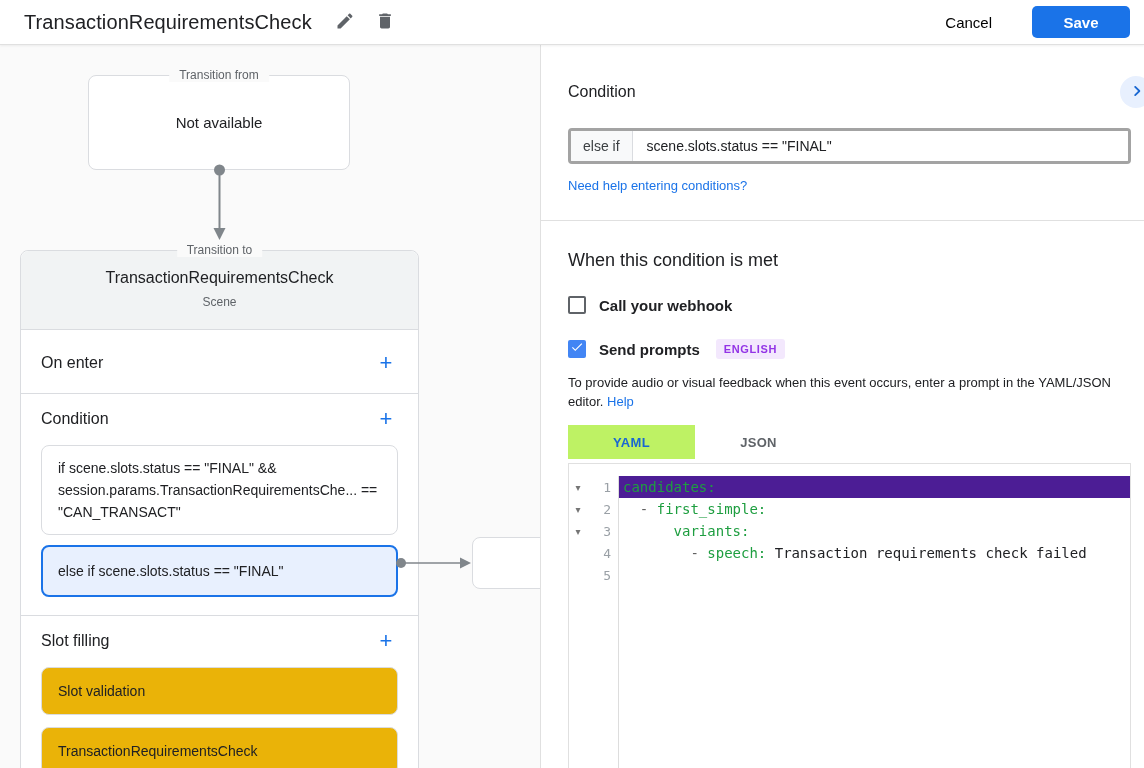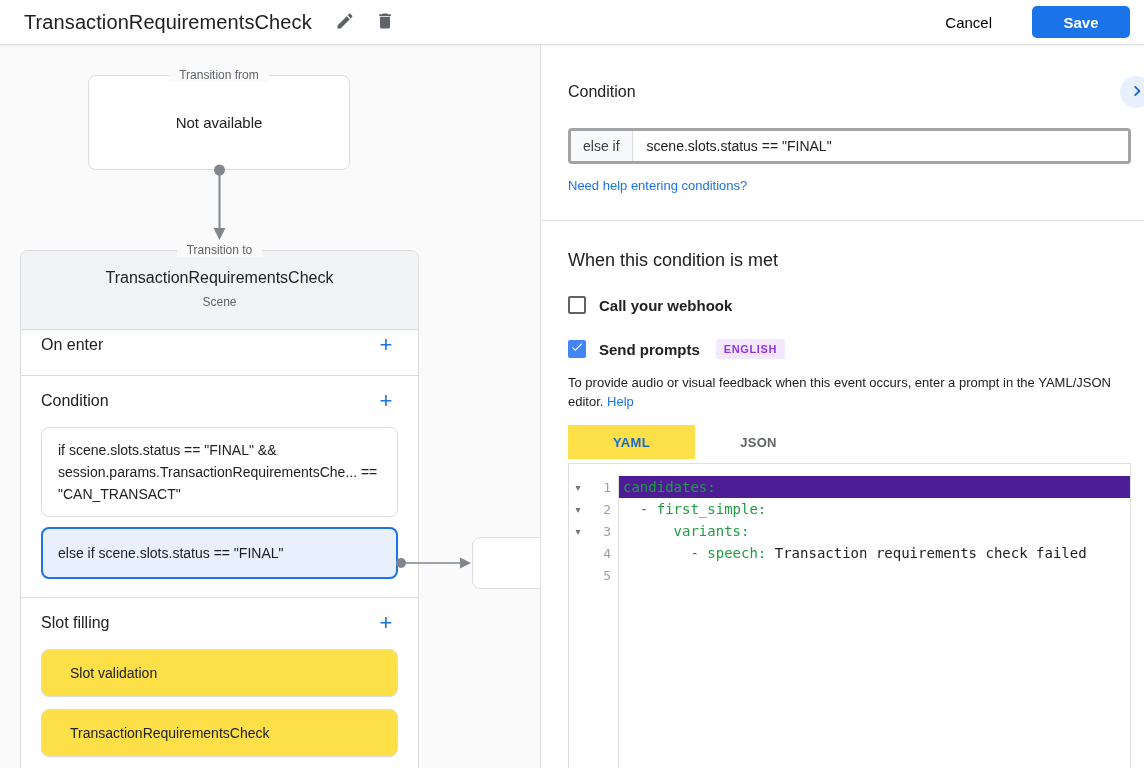--- a/index.html
+++ b/index.html
@@ -36,32 +36,32 @@
 
   .flow-arrow { position:absolute; pointer-events:none; }
 
   .scene-card { position:absolute; left:20px; top:205px; width:399px; height:570px;
     background:#fff; border:1px solid #dadce0; border-radius:8px; }
   .card-header { background:#f1f3f4; border-bottom:1px solid #dadce0;
     border-radius:8px 8px 0 0; text-align:center; padding:16px 12px 20px; }
   .card-title { font-size:16px; color:#202124; margin-top:2px; }
   .card-subtitle { font-size:12px; color:#5f6368; margin-top:8px; }
   .card-row { display:flex; align-items:center; justify-content:space-between;
-    padding:3px 20px 18px; cursor:pointer; }
+    padding:21px 20px 18px; cursor:pointer; }
   .card-row.tight { padding:13px 20px 14px; }
   .card-row .row-label { font-size:16px; color:#202124; }
   .plus-btn { background:none; border:none; color:#1a73e8; font-size:22px; font-weight:300;
     line-height:20px; width:24px; height:24px; cursor:pointer; font-family:"Liberation Sans",sans-serif; }
   .card-div { border-top:1px solid #dadce0; }
   .cbox-wrap { padding:0 20px; }
   .cbox { border:1px solid #dadce0; border-radius:8px; background:#fff; padding:11px 16px;
     font-size:14px; line-height:22px; color:#202124; margin-bottom:10px; overflow-wrap:break-word; cursor:pointer; }
   .cbox.sel { background:#e8f0fe; border:2px solid #1a73e8; padding:13px 15px; margin-bottom:18px; }
   .sbox-wrap { padding:0 20px; }
-  .sbox { border:1px solid #dadce0; border-radius:8px; background:#fde047; padding:12px 28px;
+  .sbox { border:1px solid #dadce0; border-radius:8px; background:#eab308; padding:12px 16px;
     font-size:14px; line-height:22px; color:#202124; margin-bottom:12px; cursor:pointer; }
   .target-node { position:absolute; left:472px; top:492px; width:96px; height:52px;
     background:#fff; border:1px solid #dadce0; border-radius:8px; cursor:pointer; }
 
   
   .panel-inner { padding:0 13px 0 27px; }
   .cond-head { display:flex; align-items:center; margin-top:38px; }
   .cond-title { font-size:16px; color:#202124; }
   .collapse-btn { position:absolute; right:-8px; top:31px; width:32px; height:32px; border:none;
     border-radius:50%; background:#e8f0fe; cursor:pointer; display:flex; align-items:center;
@@ -84,21 +84,21 @@
   .checkbox.checked { border:none; background:#4285f4; width:18px; height:18px; display:flex;
     align-items:center; justify-content:center; }
   .check-label { font-size:15px; font-weight:bold; color:#202124; margin-left:13px; }
   .lang-badge { background:#f3e8fd; color:#9334e6; font-size:11px; font-weight:bold;
     letter-spacing:.6px; padding:4px 8px; border-radius:3px; margin-left:16px; }
   .wm-desc { font-size:13px; color:#202124; line-height:19px; margin-top:14px; max-width:560px; }
 
   .tabs { display:flex; margin-top:14px; }
   .tab { width:127px; height:34px; display:flex; align-items:center; justify-content:center;
     font-size:13px; font-weight:bold; letter-spacing:.3px; color:#5f6368; cursor:pointer; }
-  .tab.on { background:#fde047; color:#1967d2; }
+  .tab.on { background:#bef264; color:#1967d2; }
 
   
   .editor { margin-top:4px; border:1px solid #e0e0e0; height:332px; display:flex;
     flex-direction:column; font-family:"DejaVu Sans Mono", monospace; font-size:14px;
     background:#fff; }
   .ed-row { display:flex; min-height:22px; }
   .ed-row:first-child { margin-top:12px; }
   .ed-fill { flex:1; }
   .ed-gutter { width:50px; flex:none; display:flex; align-items:center;
     border-right:1px solid #ddd; background:#fff; }

